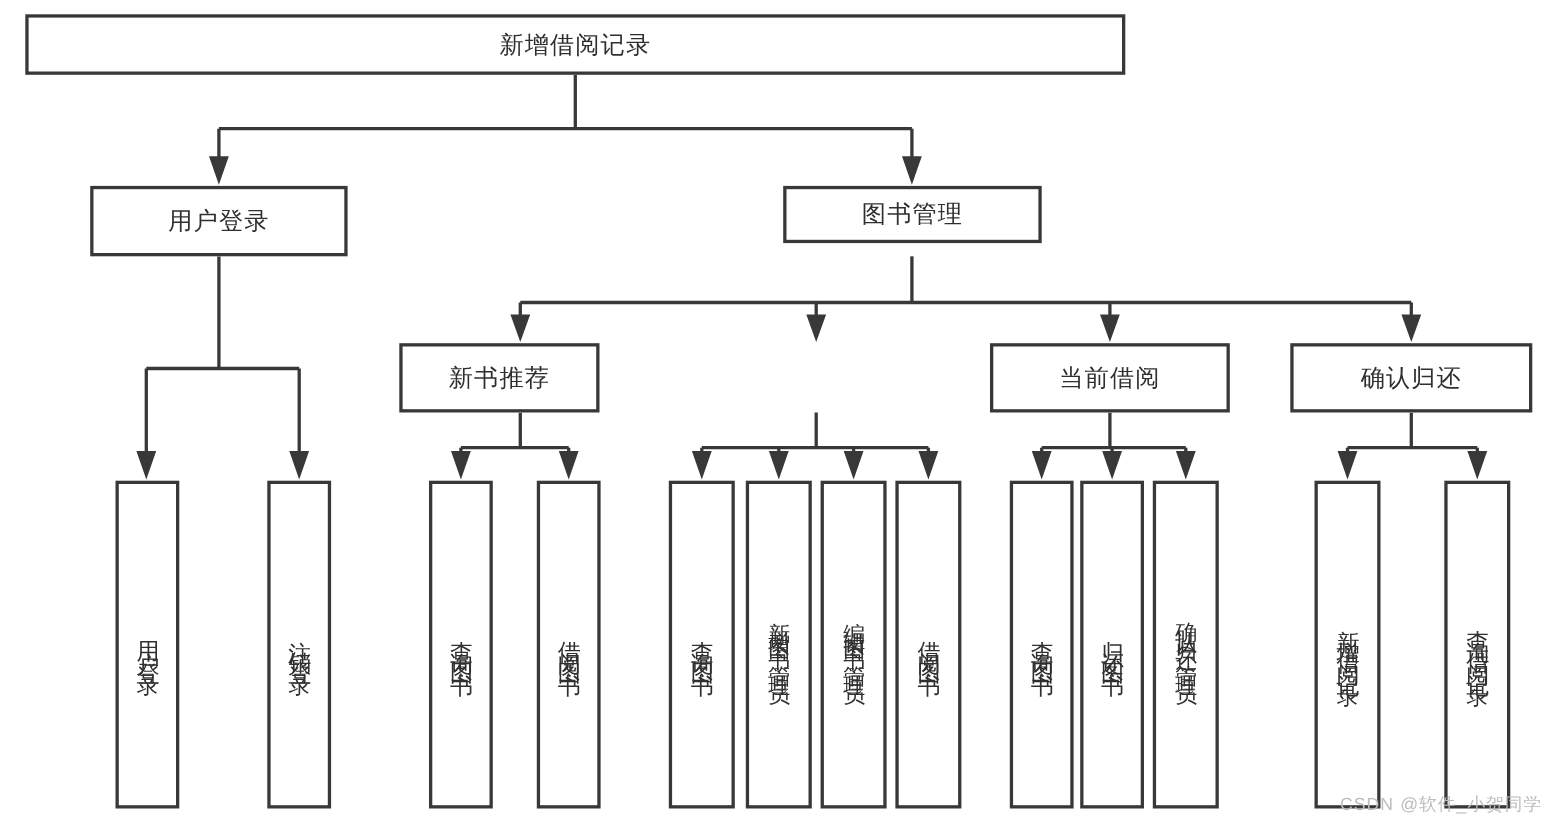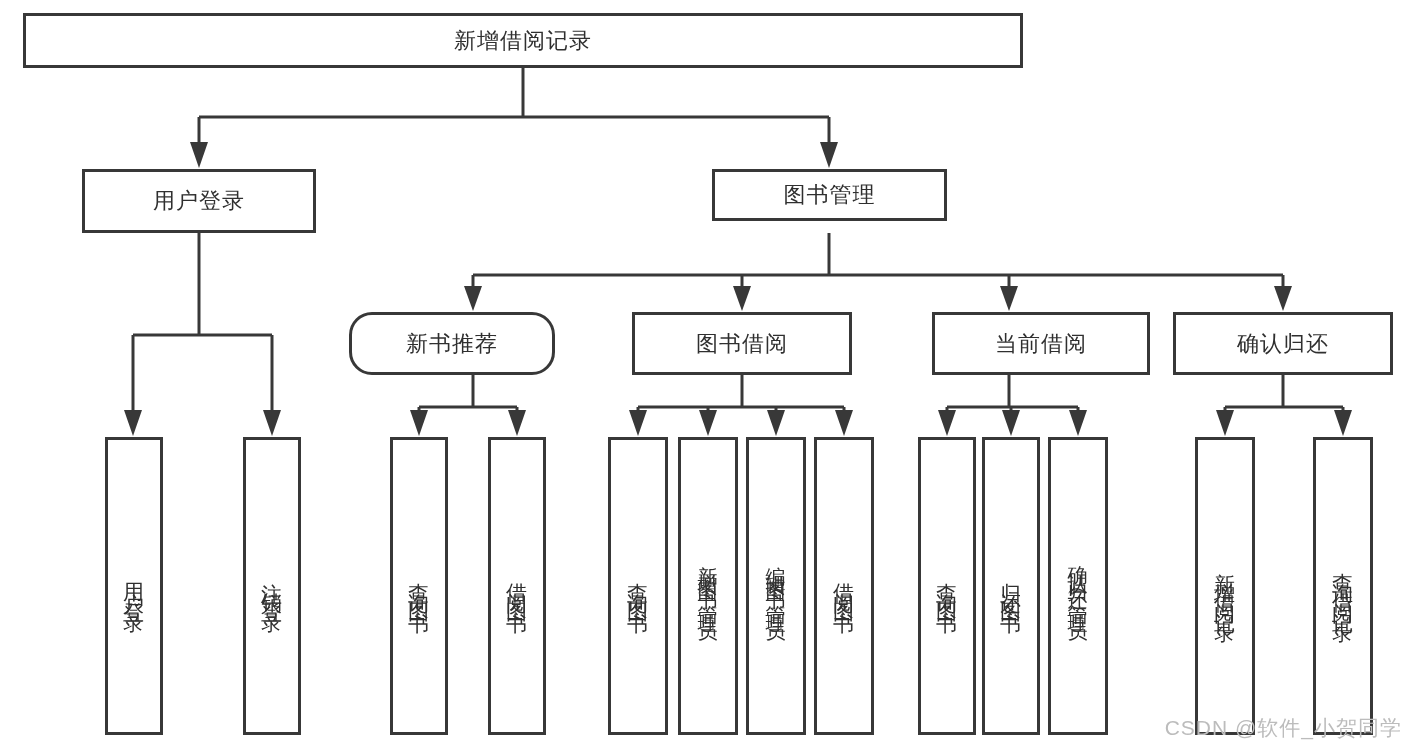--- a/index.html
+++ b/index.html
@@ -45,21 +45,21 @@
     white-space: nowrap;
   }
   .leaf.dense .vlabel {
     letter-spacing: 8px;
     font-size: 20px;
   }
   .watermark {
     position: absolute;
     right: 3px;
     bottom: 5px;
-    font-size: 21px;
+    font-size: 16px;
     letter-spacing: 1px;
     color: #bcbcbc;
     z-index: 5;
     white-space: nowrap;
   }
 </style>
 </head>
 <body>
 
 <div class="canvas">
@@ -141,27 +141,24 @@
     <span class="hlabel">新增借阅记录</span>
   </div>
 
   <div class="node" style="left:82px; top:169px; width:234px; height:64px;">
     <span class="hlabel">用户登录</span>
   </div>
   <div class="node" style="left:712px; top:169px; width:235px; height:52px;">
     <span class="hlabel">图书管理</span>
   </div>
 
-  <div class="node" style="left:349px; top:312px; width:206px; height:63px;border-radius:23px;">
+  <div class="node" style="left:363px; top:312px; width:182px; height:63px;">
     <span class="hlabel">新书推荐</span>
   </div>
-  <div class="node" style="left:632px; top:312px; width:220px; height:63px;">
-    <span class="hlabel">图书借阅</span>
-  </div>
-  <div class="node" style="left:932px; top:312px; width:218px; height:63px;">
+  <div class="node" style="left:900px; top:312px; width:218px; height:63px;">
     <span class="hlabel">当前借阅</span>
   </div>
   <div class="node" style="left:1173px; top:312px; width:220px; height:63px;">
     <span class="hlabel">确认归还</span>
   </div>
 
   <div class="node leaf" style="left:105px; top:437px; width:58px; height:298px;">
     <span class="vlabel">用户登录</span>
   </div>
   <div class="node leaf" style="left:243px; top:437px; width:58px; height:298px;">

